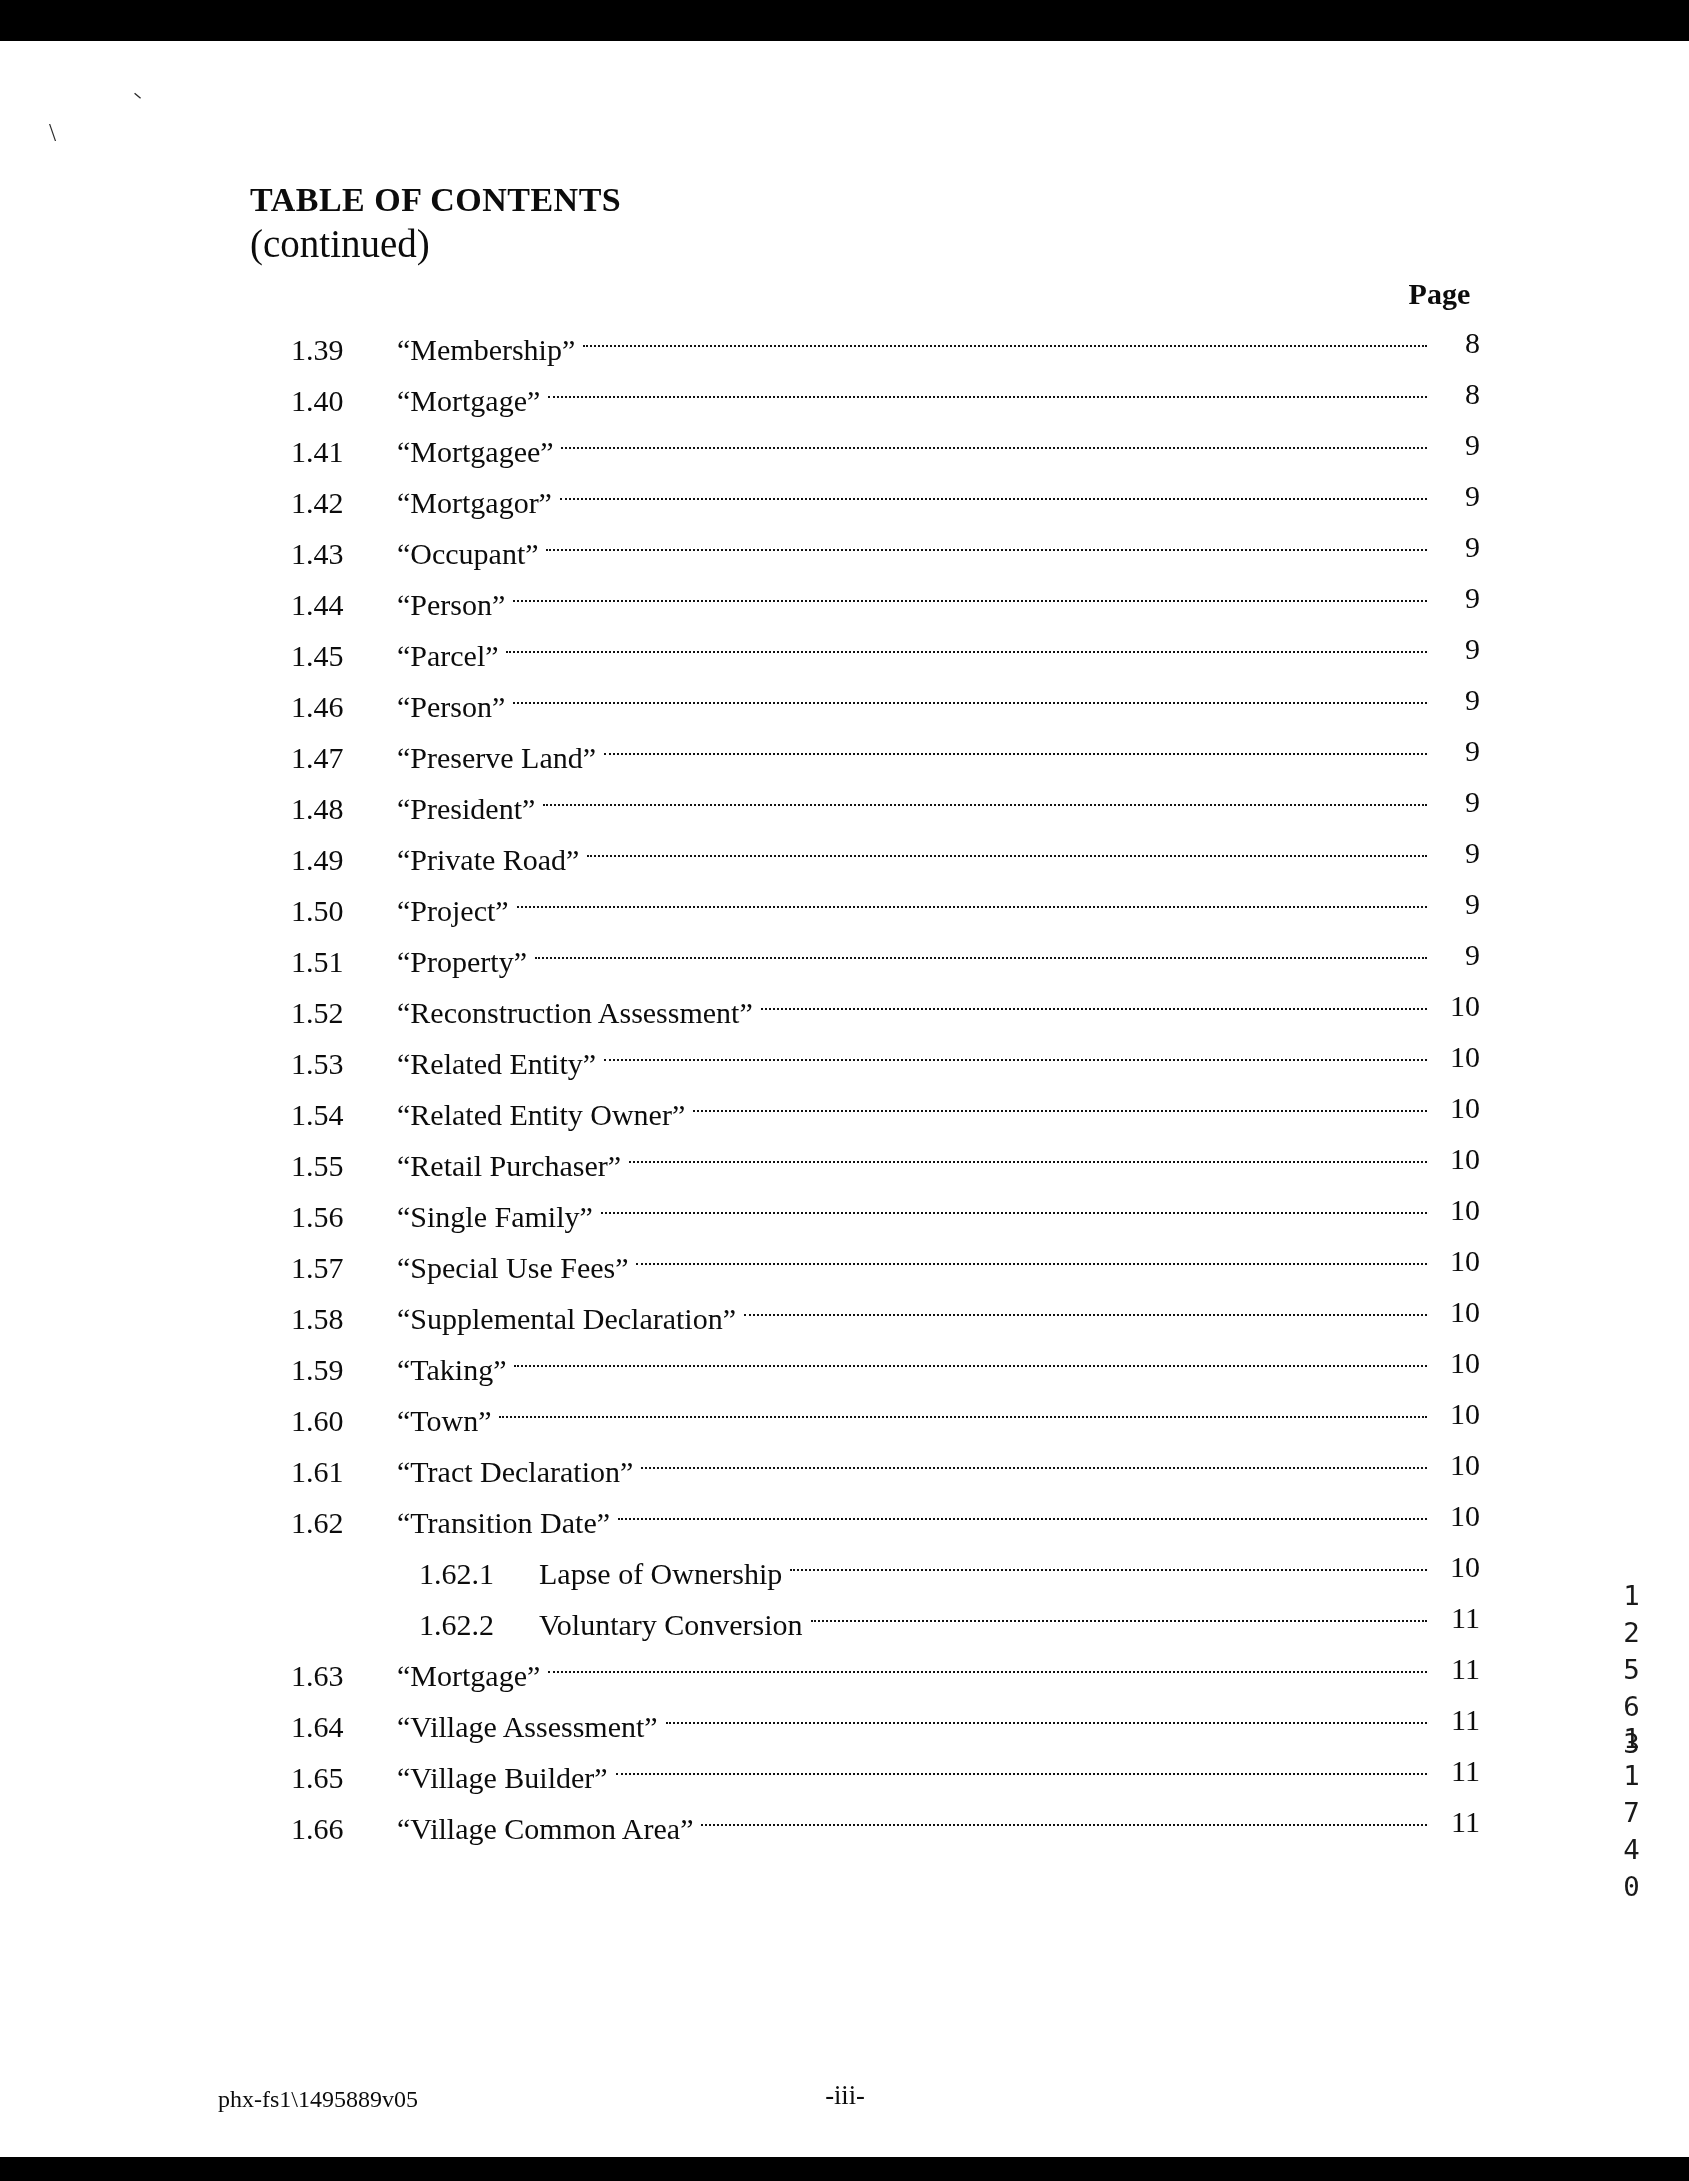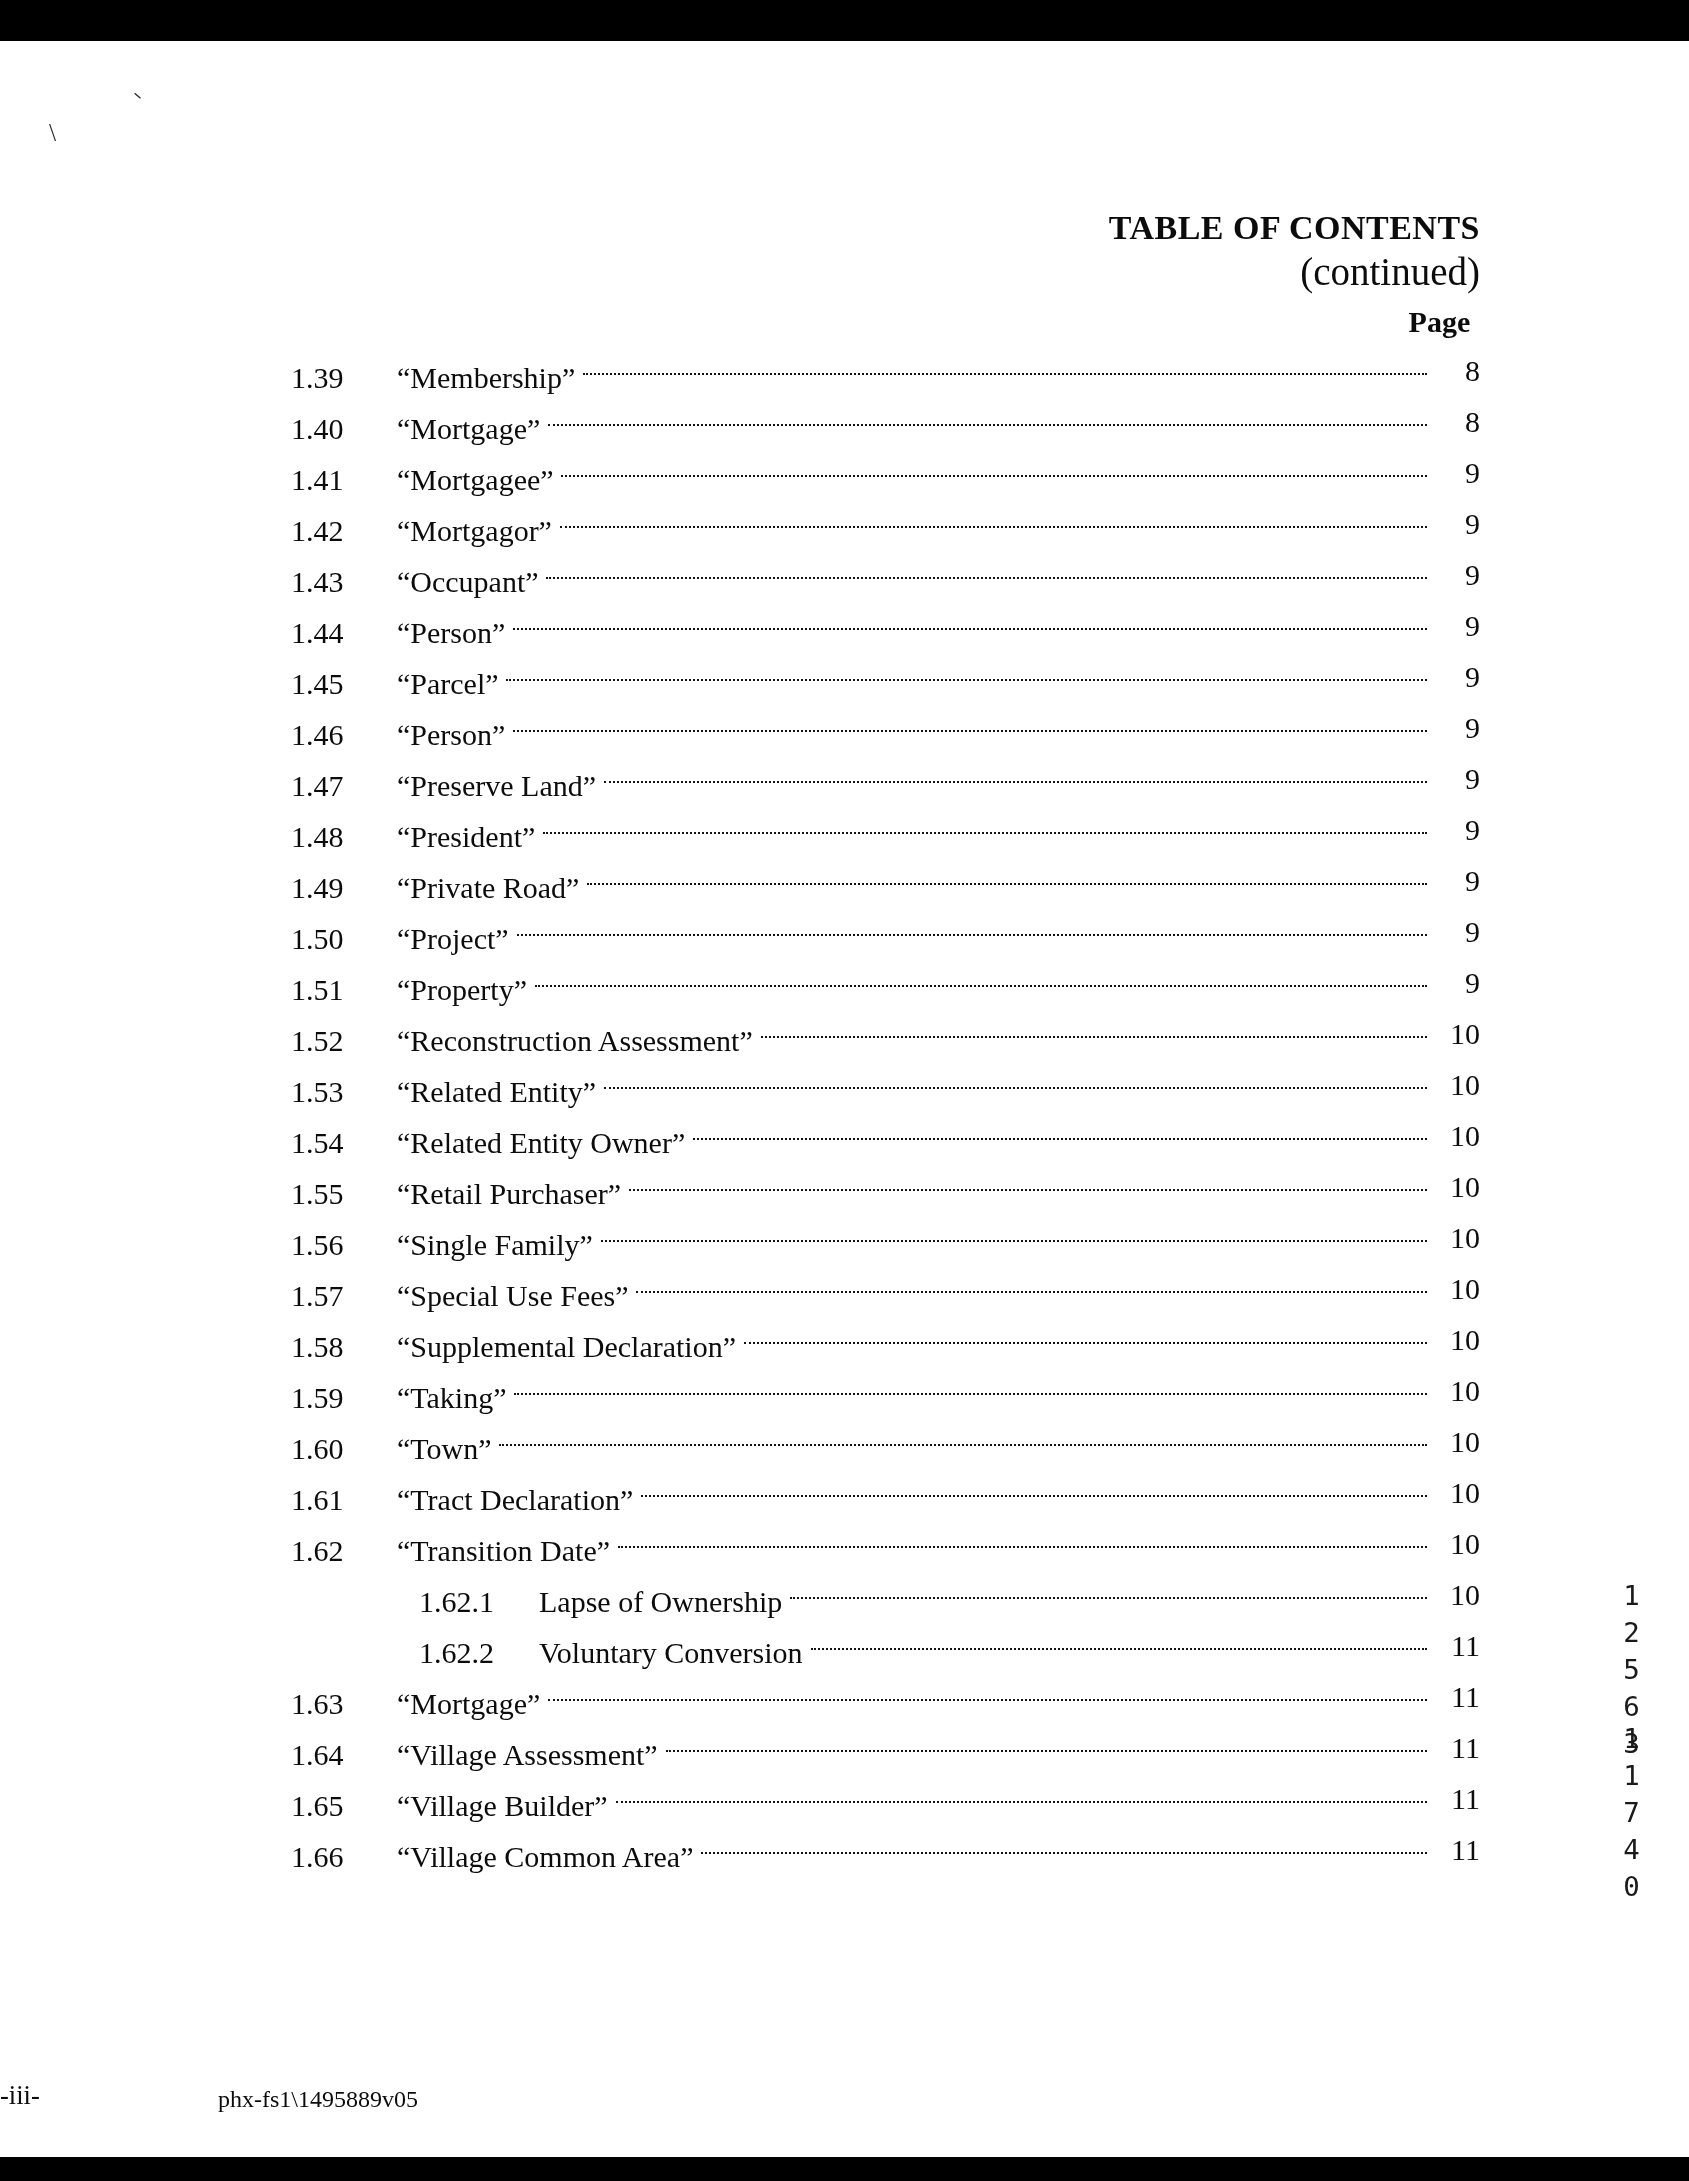--- a/index.html
+++ b/index.html
@@ -36,23 +36,22 @@
   }
   .artifact-1 { top: 86px; left: 129px; transform: rotate(40deg); }
   .artifact-2 { top: 118px; left: 49px; }
   .doc {
     position: absolute;
     top: 181px;
     left: 250px;
     width: 1230px;
   }
   .title-block {
-    text-align: right;
+    text-align: left;
     width: 100%;
-    margin-top: 28px;
   }
   .doc-title {
     font-size: 34px;
     font-weight: bold;
     letter-spacing: 0.5px;
   }
   .doc-subtitle {
     font-size: 39px;
     margin-top: 2px;
   }
@@ -110,20 +109,21 @@
   .footer-left {
     position: absolute;
     left: 218px;
     top: 5.9px;
     font-size: 24px;
   }
   .footer-center {
     position: absolute;
     left: 0;
     width: 1690px;
+    text-align: center;
     font-size: 26.5px;
   }
   .stamp {
     position: absolute;
     right: 43px;
     font-family: "DejaVu Sans Mono", monospace;
     font-size: 27.4px;
     writing-mode: vertical-rl;
     text-orientation: upright;
     letter-spacing: 5.9px;

